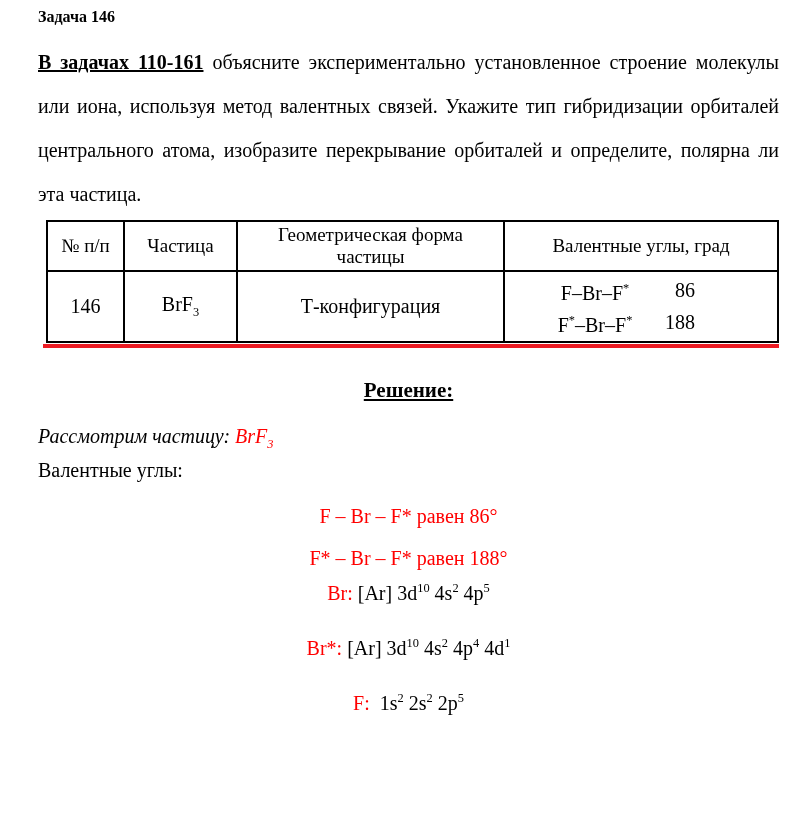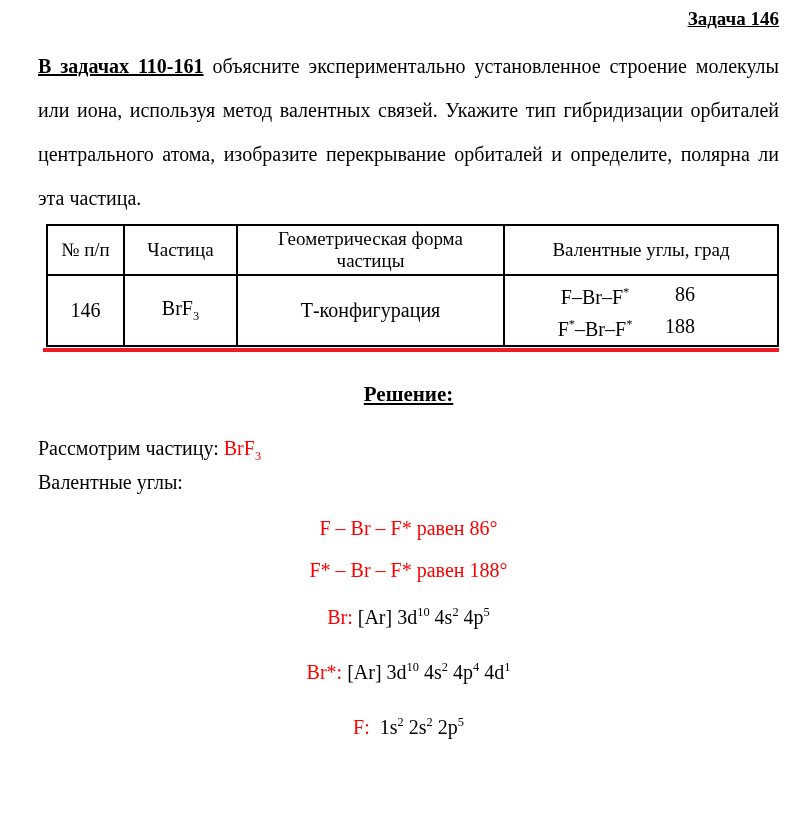--- a/index.html
+++ b/index.html
@@ -6,24 +6,23 @@
   html, body { width:807px; height:818px; overflow:hidden; background:#ffffff; }
   body {
     font-family:"Liberation Serif","DejaVu Serif",serif;
     color:#000;
     font-size:20px;
   }
   .page { padding:0 28px 0 38px; }
 
   .title {
     margin-top:8px;
-    text-align:right;
-    font-size:19px;
+    text-align:left;
+    font-size:16px;
     font-weight:700;
-    text-decoration:underline;
   }
 
   .intro {
     margin-top:14px;
     text-align:justify;
     line-height:44px;
     font-size:20px;
   }
 
   table.problem {
@@ -61,30 +60,30 @@
 
   .solution-heading {
     margin-top:30px;
     text-align:center;
     font-size:21px;
     font-weight:700;
     text-decoration:underline;
   }
 
   .line { line-height:26px; }
-  .consider-line  { margin-top:28px; }
+  .consider-line  { margin-top:20px;font-style:italic; }
   .angles-label   { }
   .angle-eq {
     margin-top:20px; text-align:center;
     color:var(--red-text,#ff0000); line-height:26px;
   }
   .angle-eq + .angle-eq { margin-top:16px; }
   .formulas-label { margin-top:26px; }
   .config-line { text-align:center; line-height:30px; margin-top:20px; }
-  .config-line.first { margin-top:14px; }
+  .config-line.first { margin-top:2px; }
 
   .red { color:var(--red-text,#ff0000); }
   sub { font-size:0.62em; }
   sup { font-size:0.62em; }
 </style>
 </head>
 <body>
 
 <div class="page">
 

